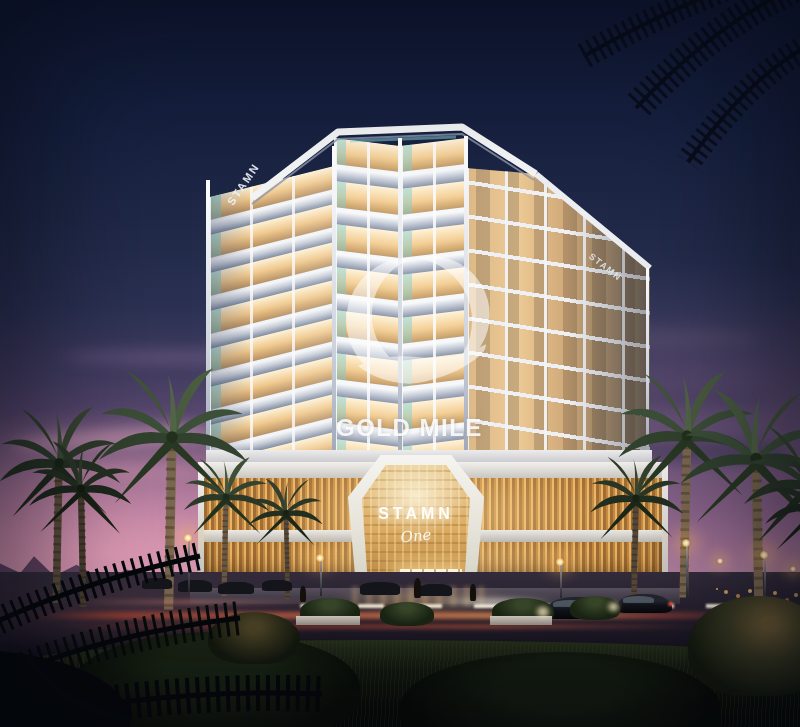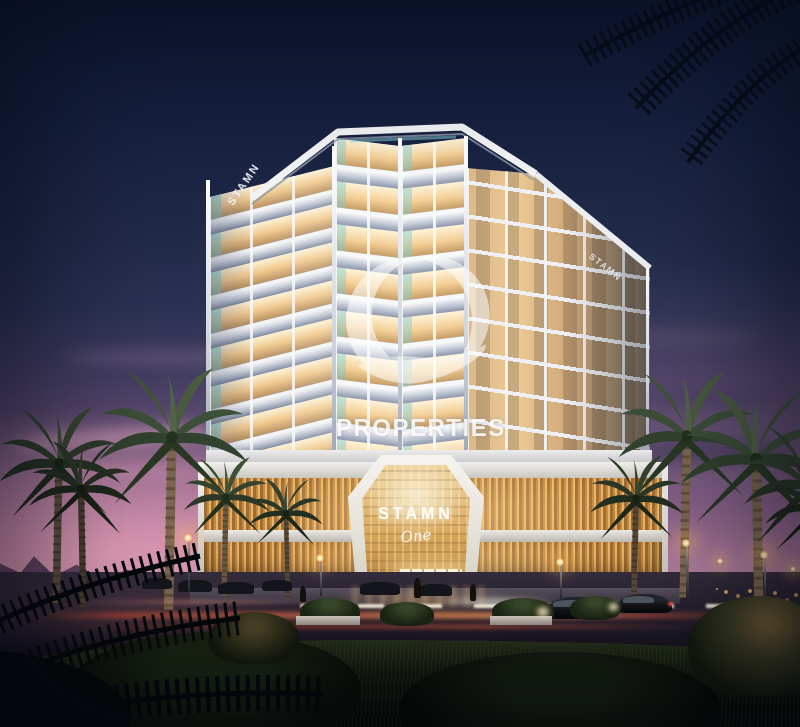--- a/index.html
+++ b/index.html
@@ -455,17 +455,17 @@
   </svg>
 
   <div class="abs vignette"></div>
 
   <div class="abs wm">
     <svg class="wm-logo" viewBox="0 0 150 175">
       <path fill="#ffffff" fill-rule="evenodd" d="M70,8 a64,64 0 1,0 0.1,0 Z M92,6 a60,60 0 1,0 0.1,0 Z"></path>
       <path fill="#ffffff" d="M18,118 Q60,150 120,122 Q150,106 148,96 Q118,113 80,109 Q45,105 18,118 Z"></path>
     </svg>
     <div class="wm-text">
-      <div>PROPERTIES</div>
+      <div>GOLD MILE</div>
     </div>
   </div>
 
 </div>
 
 </body></html>

